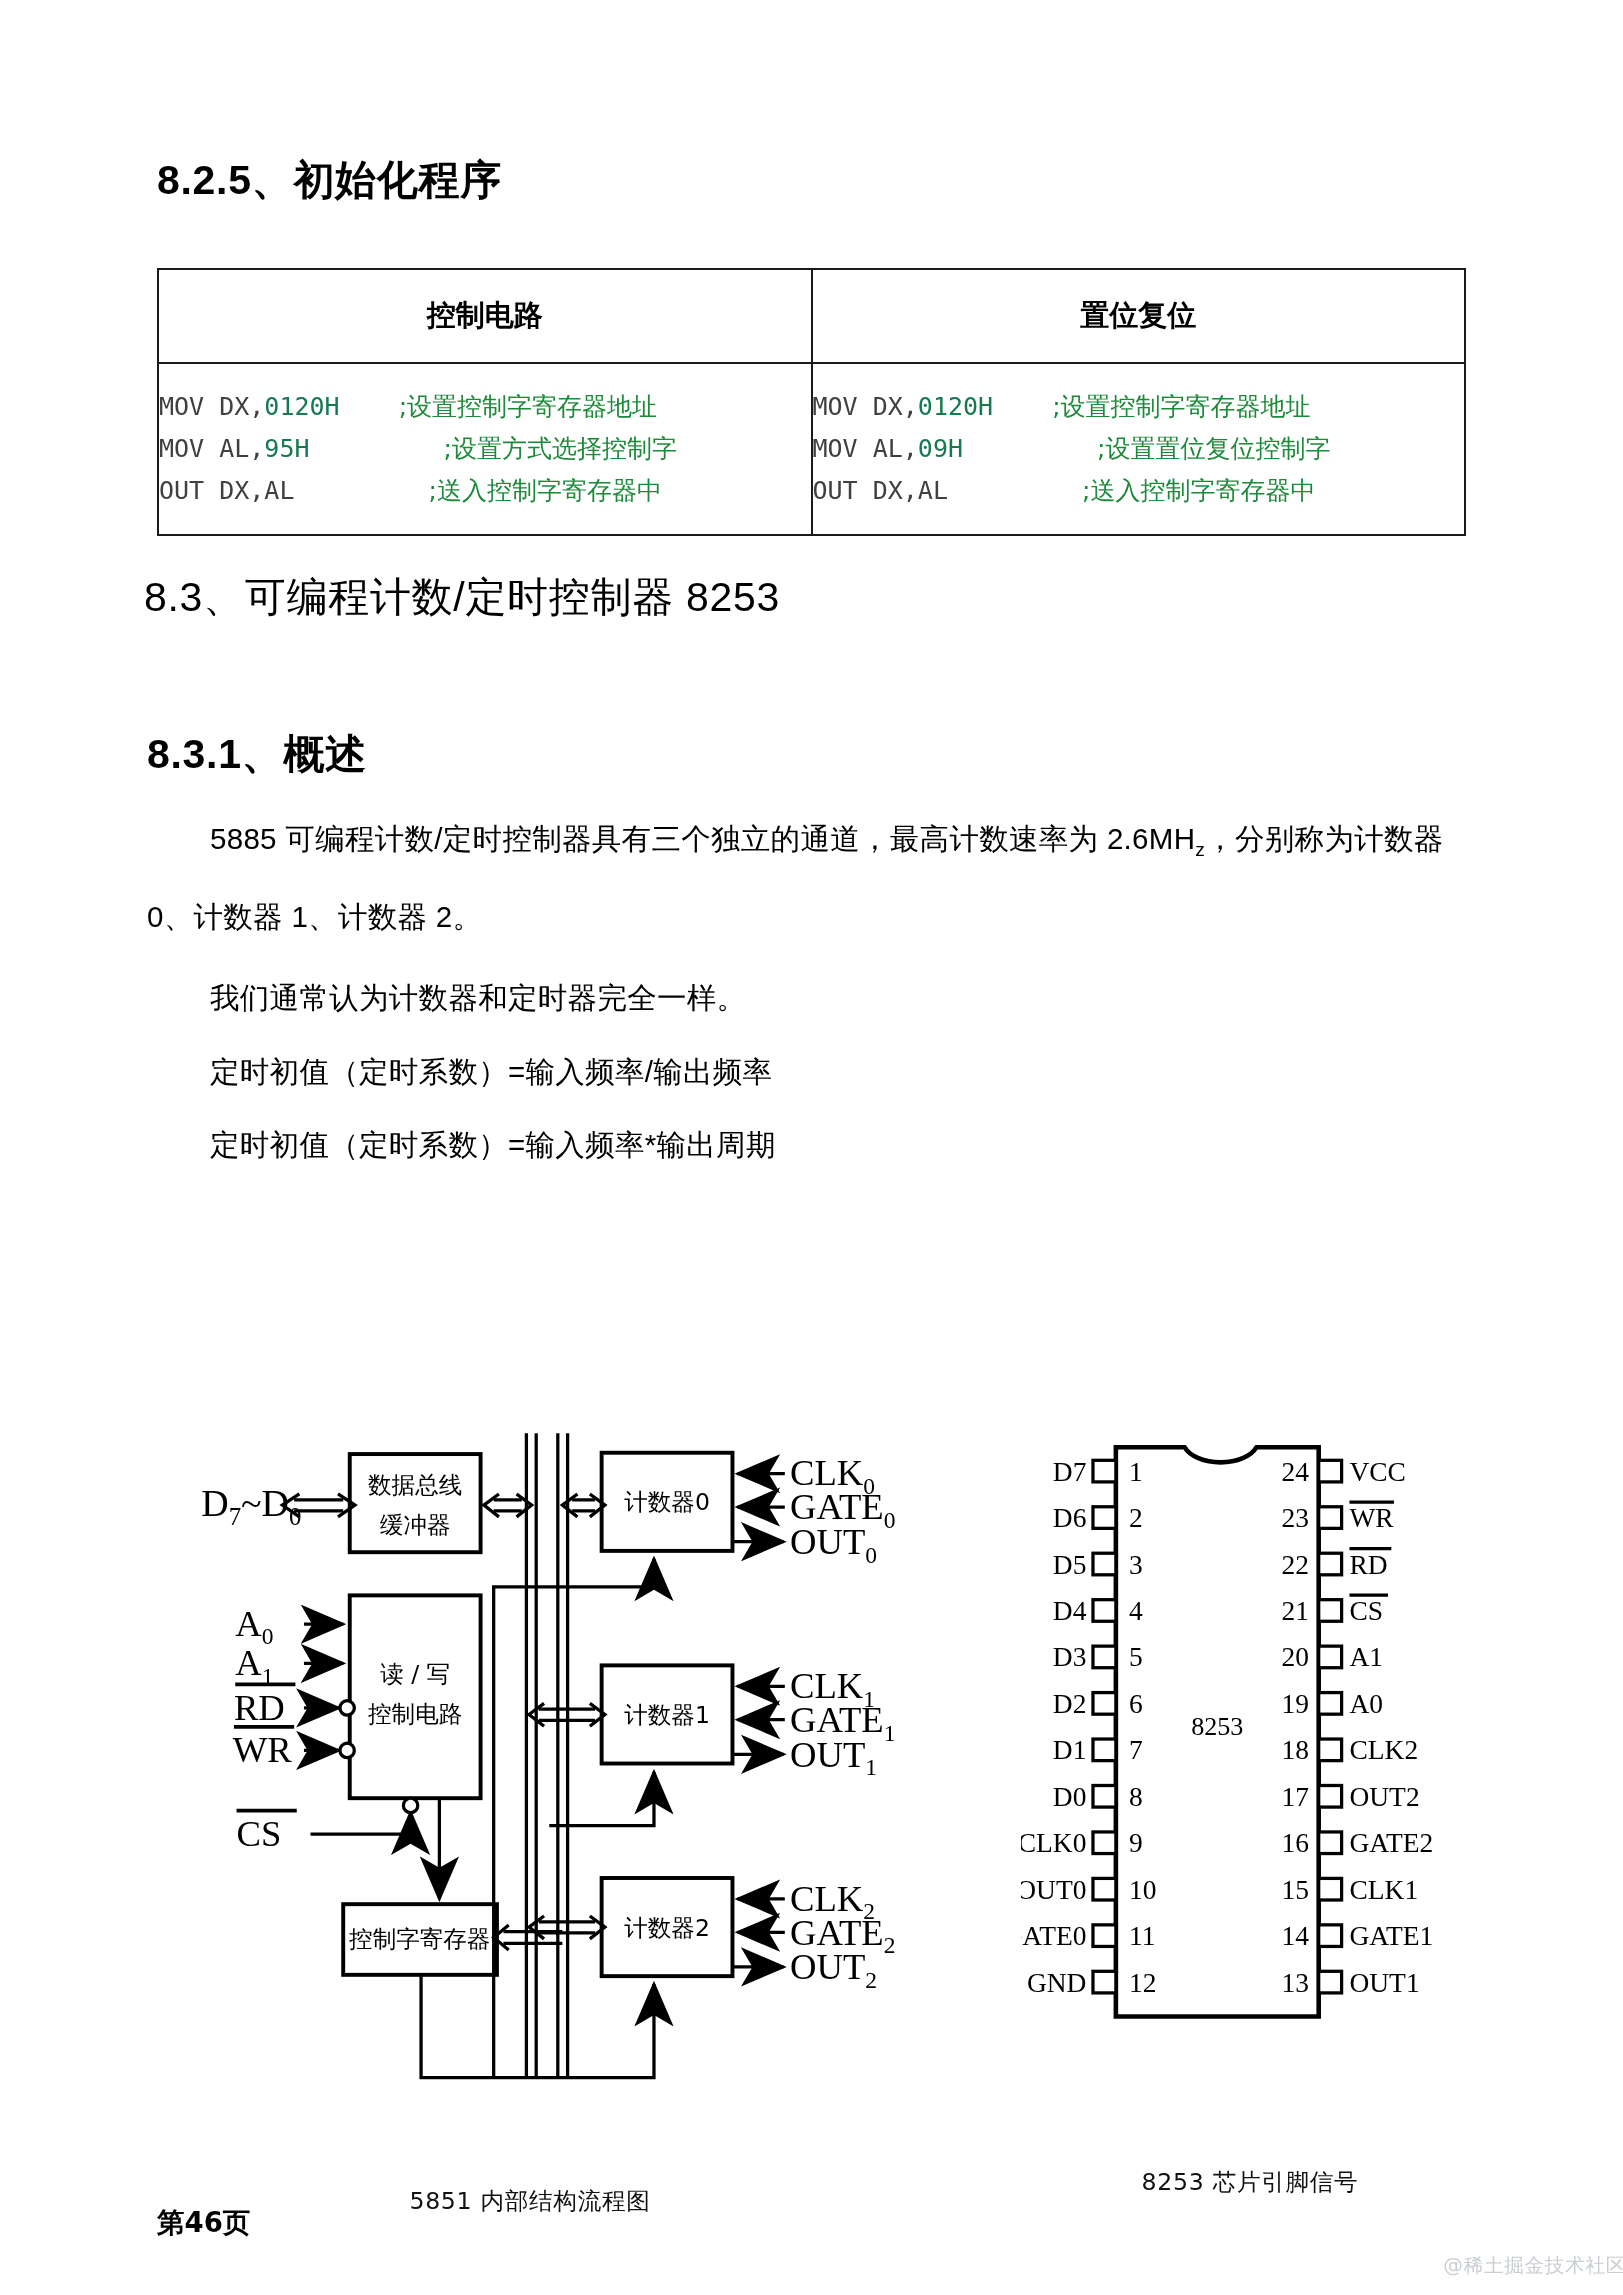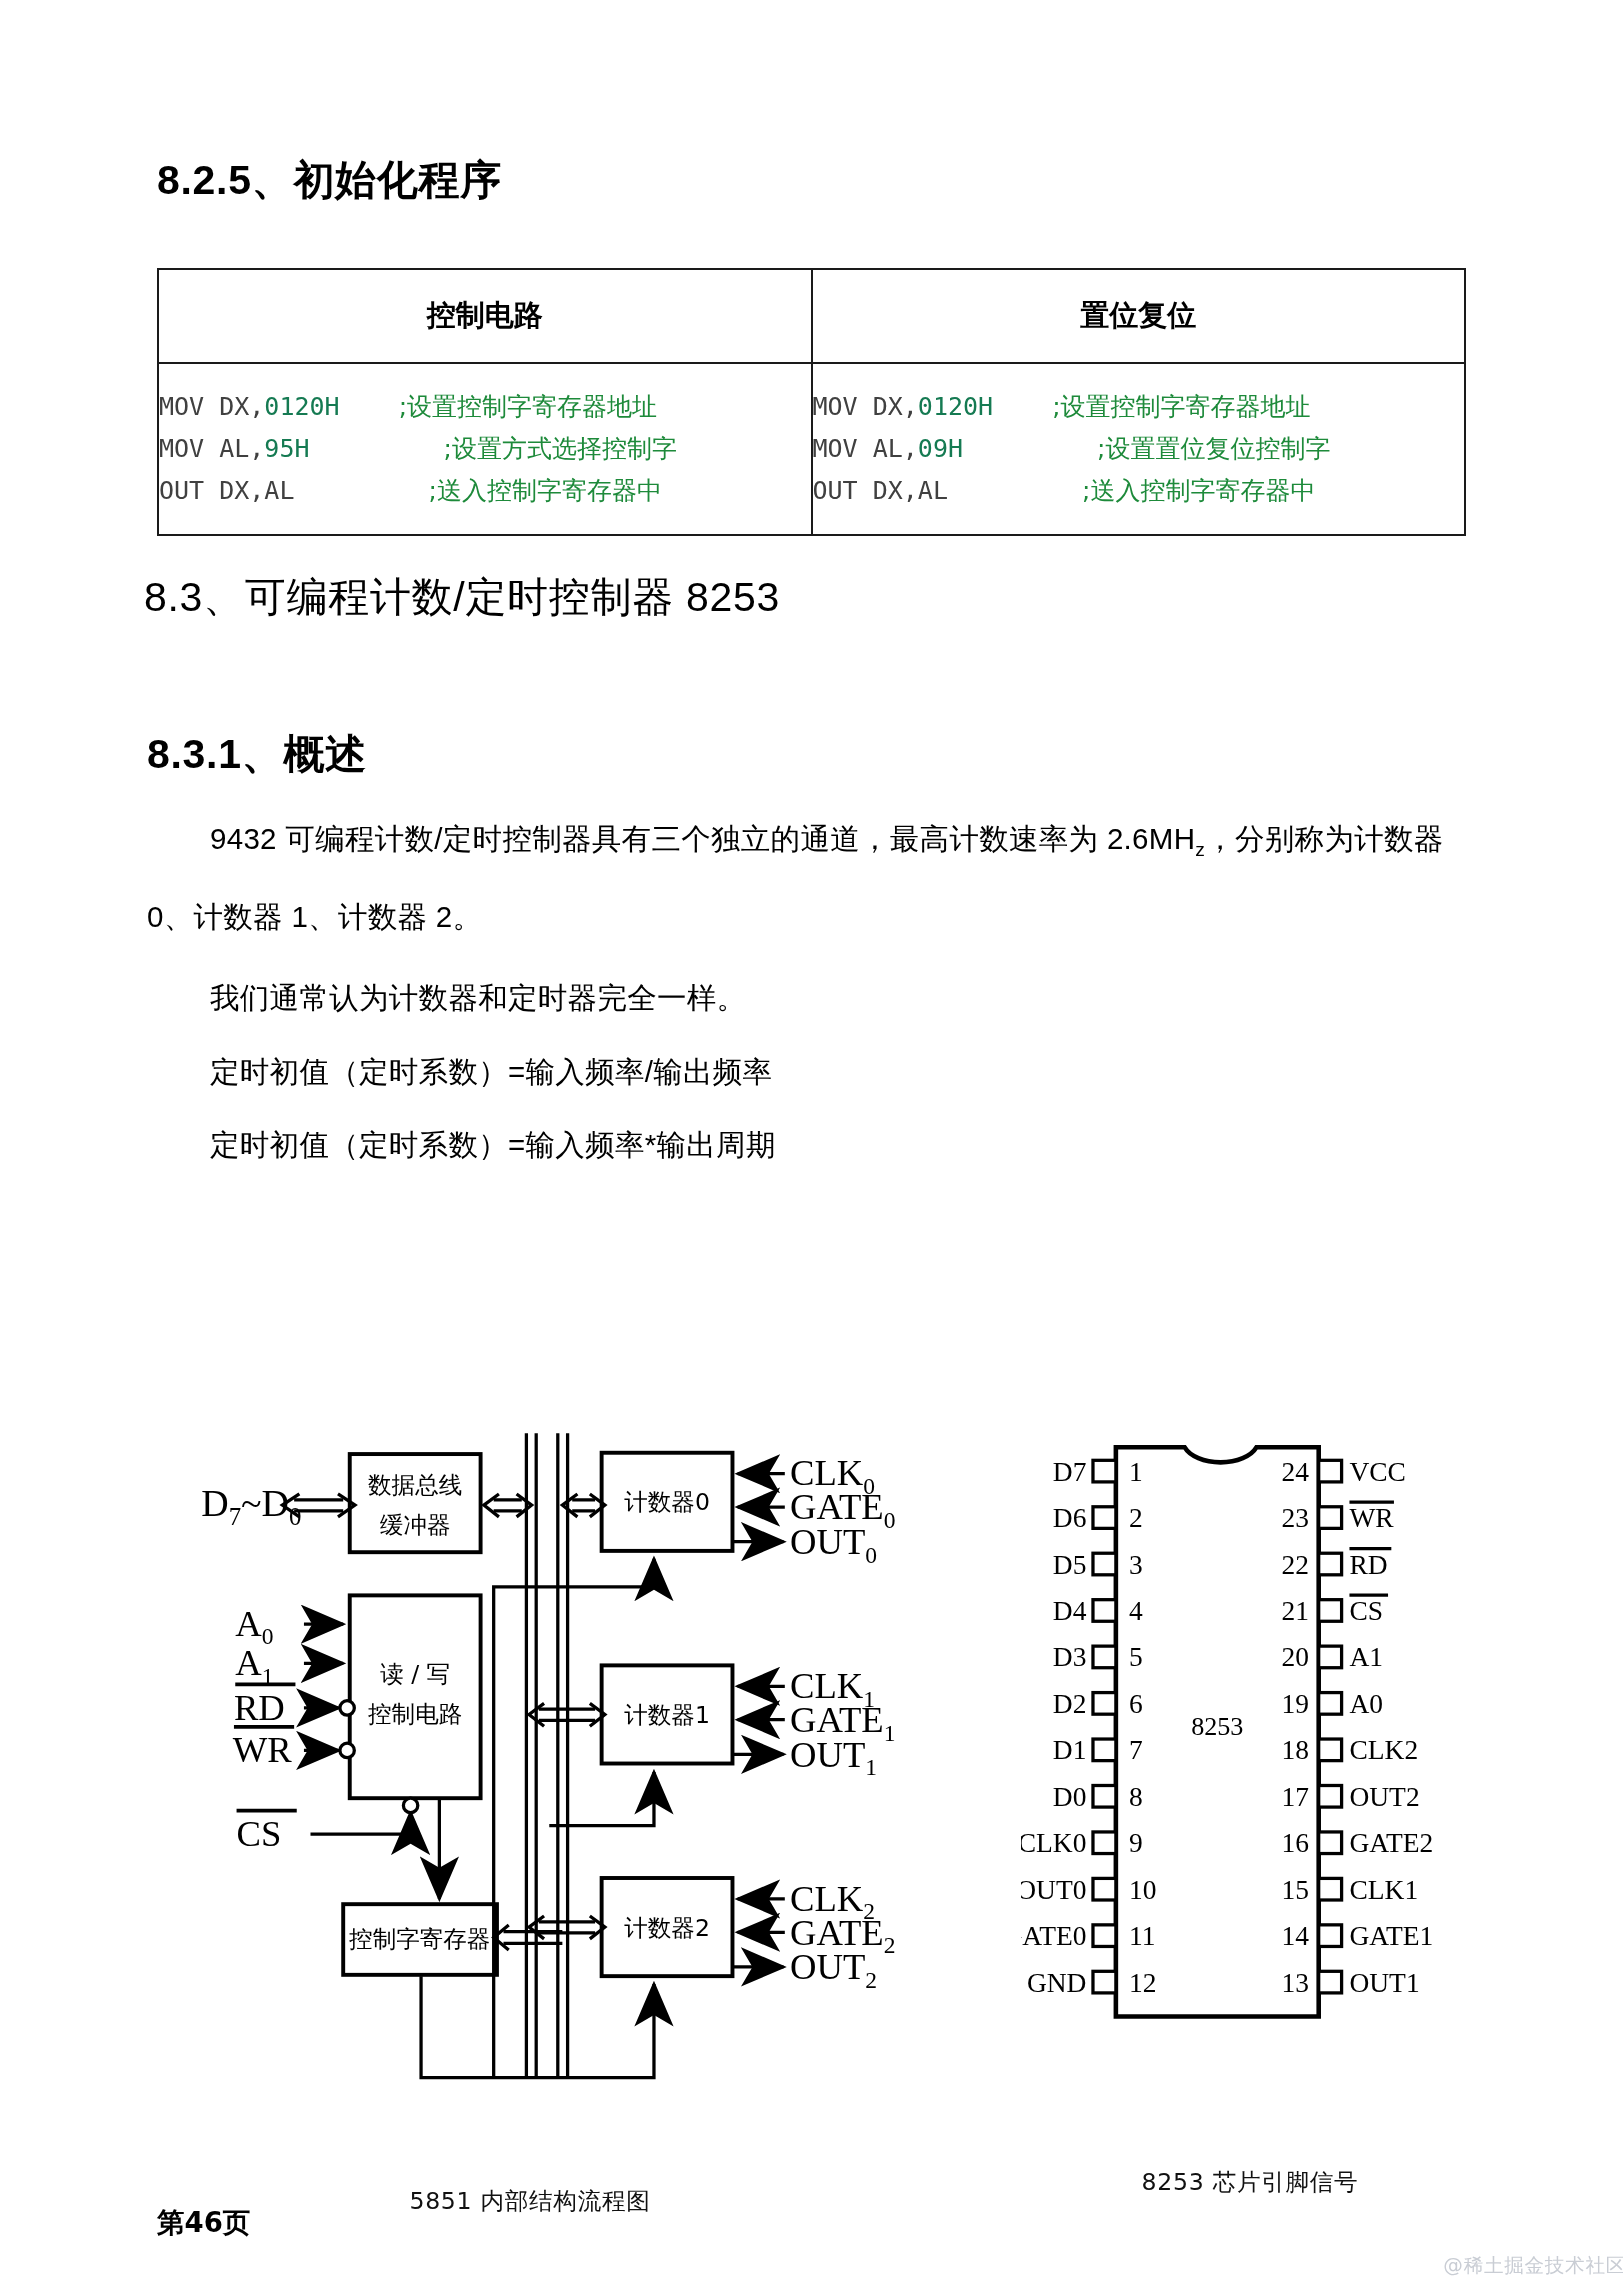--- a/index.html
+++ b/index.html
@@ -116,21 +116,21 @@
 
   <div style="position:absolute;left:144px;top:573px;">
     <h2 class="sec-light">8.3、可编程计数/定时控制器 8253</h2>
   </div>
 
   <div style="position:absolute;left:147px;top:695px;margin-top:35px;">
     <h2 class="sec">8.3.1、概述</h2>
   </div>
 
   <div style="position:absolute;left:147px;top:805px;width:1329px;">
-    <p class="body"><span>9432 可编程计数/定时控制器具有三个独立的通道，最高计数速率为 2.6MH</span><sub>z</sub><span>，分别称为计数器 0、计数器 1、计数器 2。</span></p>
+    <p class="body"><span>5885 可编程计数/定时控制器具有三个独立的通道，最高计数速率为 2.6MH</span><sub>z</sub><span>，分别称为计数器 0、计数器 1、计数器 2。</span></p>
     <p class="body" style="margin-top:14.4px">我们通常认为计数器和定时器完全一样。</p>
     <p class="body" style="margin-top:6.5px">定时初值（定时系数）=输入频率/输出频率</p>
     <p class="body" style="margin-top:6.5px">定时初值（定时系数）=输入频率*输出周期</p>
   </div>
 
 
   <div style="position:absolute;left:196px;top:1420px;width:772px;">
     <svg width="772" height="759" viewBox="0 0 1180 1160">
       <defs>
         <marker id="ah" markerWidth="14" markerHeight="12" refX="13" refY="6" orient="auto">

